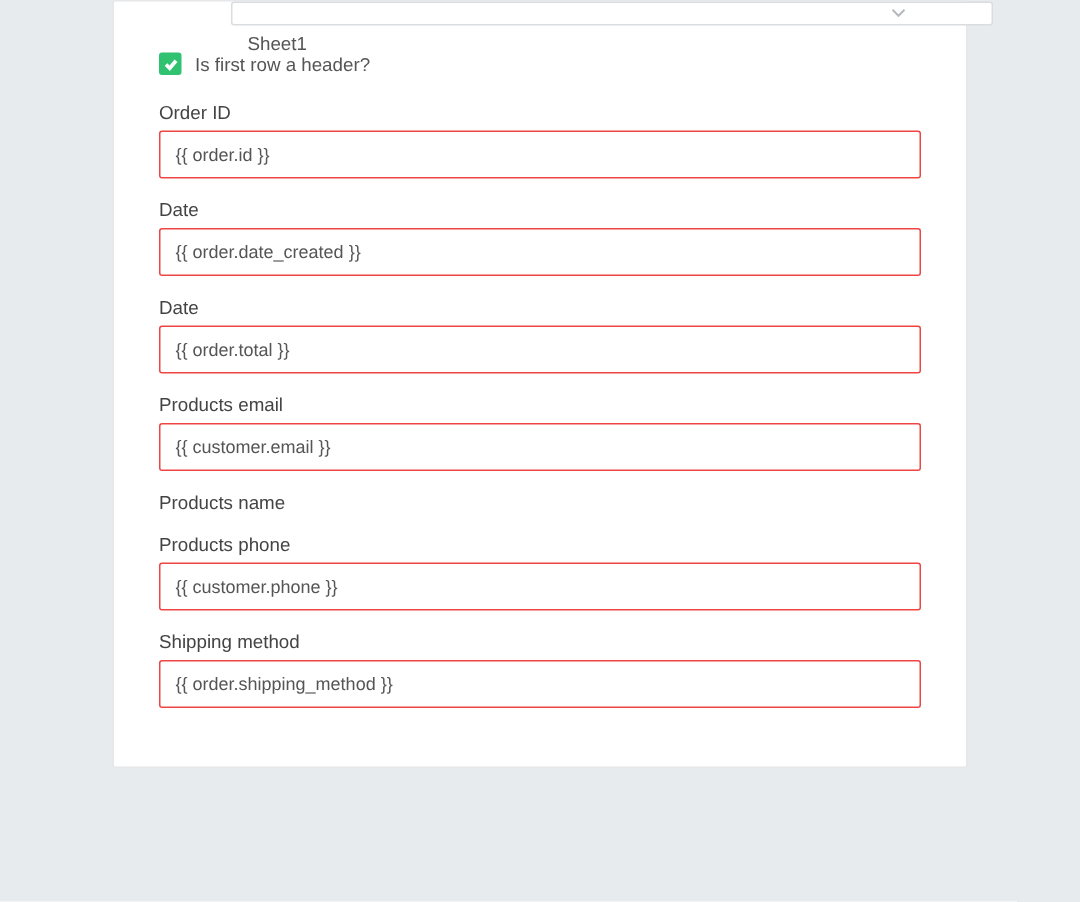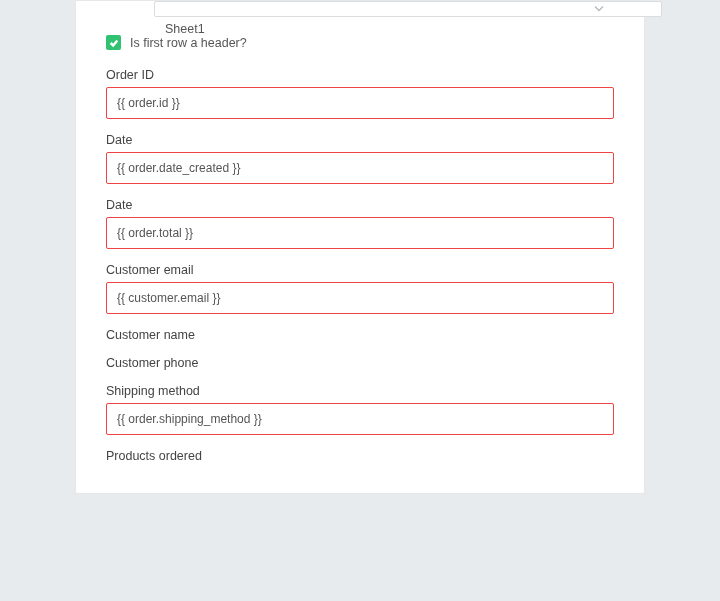--- a/index.html
+++ b/index.html
@@ -138,36 +138,36 @@
       <label class="field-label">Date</label>
       <input class="field-input" type="text" value="{{ order.date_created }}" style="">
     </div>
 
     <div class="field">
       <label class="field-label">Date</label>
       <input class="field-input" type="text" value="{{ order.total }}" style="">
     </div>
 
     <div class="field">
-      <label class="field-label">Customer email</label>
+      <label class="field-label">Products email</label>
       <input class="field-input" type="text" value="{{ customer.email }}" style="">
     </div>
 
     <div class="field">
-      <label class="field-label">Customer name</label>
+      <label class="field-label">Products name</label>
     </div>
 
     <div class="field">
-      <label class="field-label">Customer phone</label>
+      <label class="field-label">Products phone</label>
+      <input class="field-input" type="text" value="{{ customer.phone }}" style="">
     </div>
 
     <div class="field">
       <label class="field-label">Shipping method</label>
       <input class="field-input" type="text" value="{{ order.shipping_method }}" style="">
     </div>
 
     <div class="field">
-      <label class="field-label">Products ordered</label>
     </div>
 
   </div>
 
 </div>
 
 </body></html>

